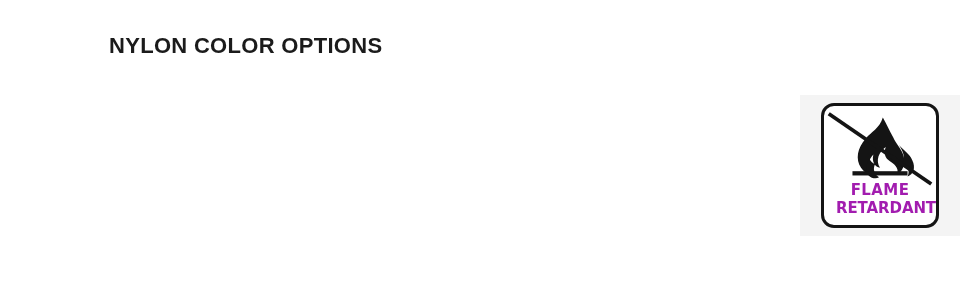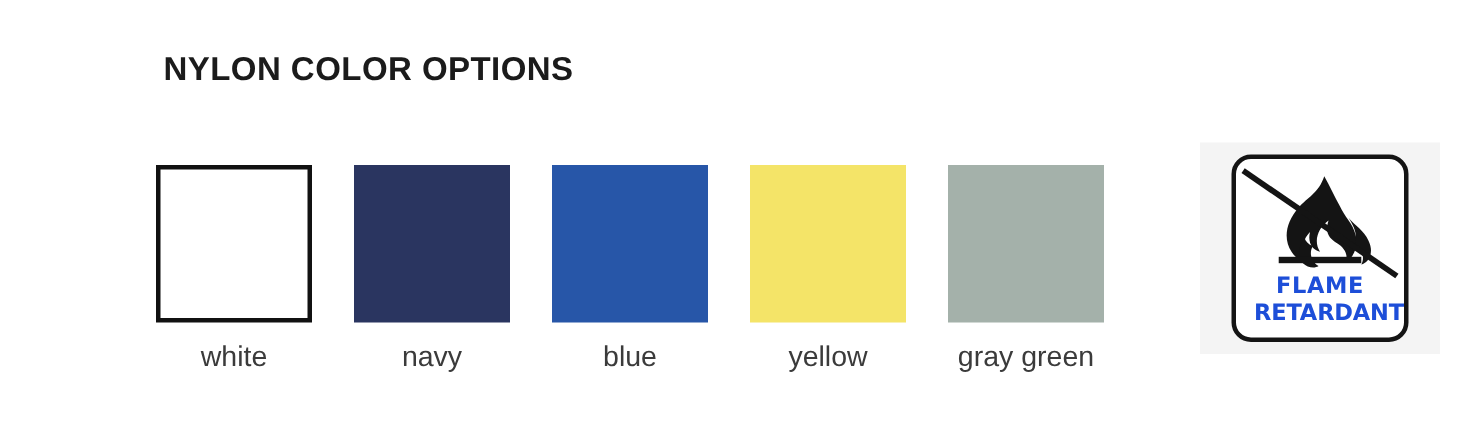--- a/index.html
+++ b/index.html
@@ -98,56 +98,34 @@
     height: 100%;
   }
 
   .badge-text {
     position: absolute;
     left: 0;
     right: 0;
     text-align: center;
     font-family: "DejaVu Sans", sans-serif;
     font-weight: bold;
-    color: #1d4ed8;
+    color: #a21caf;
     line-height: 1;
     letter-spacing: 0.4px;
   }
   .badge-text.line1 { top: 77px; font-size: 15px; }
   .badge-text.line2 { top: 95px; font-size: 15px; letter-spacing: -0.1px; text-align: right; }
 </style>
 </head>
 <body>
 
 <div class="page">
 
   <div class="title">NYLON COLOR OPTIONS</div>
 
-  <div class="swatch-row">
-    <div class="swatch-cell">
-      <div class="swatch bordered" style="background: rgb(255, 255, 255);"></div>
-      <div class="swatch-label">white</div>
-    </div>
-    <div class="swatch-cell">
-      <div class="swatch" style="background: rgb(42, 53, 96);"></div>
-      <div class="swatch-label">navy</div>
-    </div>
-    <div class="swatch-cell">
-      <div class="swatch" style="background: rgb(39, 86, 168);"></div>
-      <div class="swatch-label">blue</div>
-    </div>
-    <div class="swatch-cell">
-      <div class="swatch" style="background: rgb(244, 228, 104);"></div>
-      <div class="swatch-label">yellow</div>
-    </div>
-    <div class="swatch-cell">
-      <div class="swatch" style="background: rgb(164, 177, 170);"></div>
-      <div class="swatch-label">gray green</div>
-    </div>
-  </div>
 
   <div class="badge-panel" style="background: rgb(244, 244, 244);">
     <div class="badge-frame">
       <svg class="badge-svg" viewBox="0 0 118 125">
 
         <path d="M62 12 C58 24 50 27 44 34 C35 44 33 56 39 65
                  C42 70 47 72 50 71 C45 64 47 56 52 51
                  C50 59 54 64 59 65 C54 57 58 48 65 43
                  C62 52 66 56 71 59 C76 62 79 67 77 72
                  C83 69 86 61 84 53 C82 45 76 40 73 33

